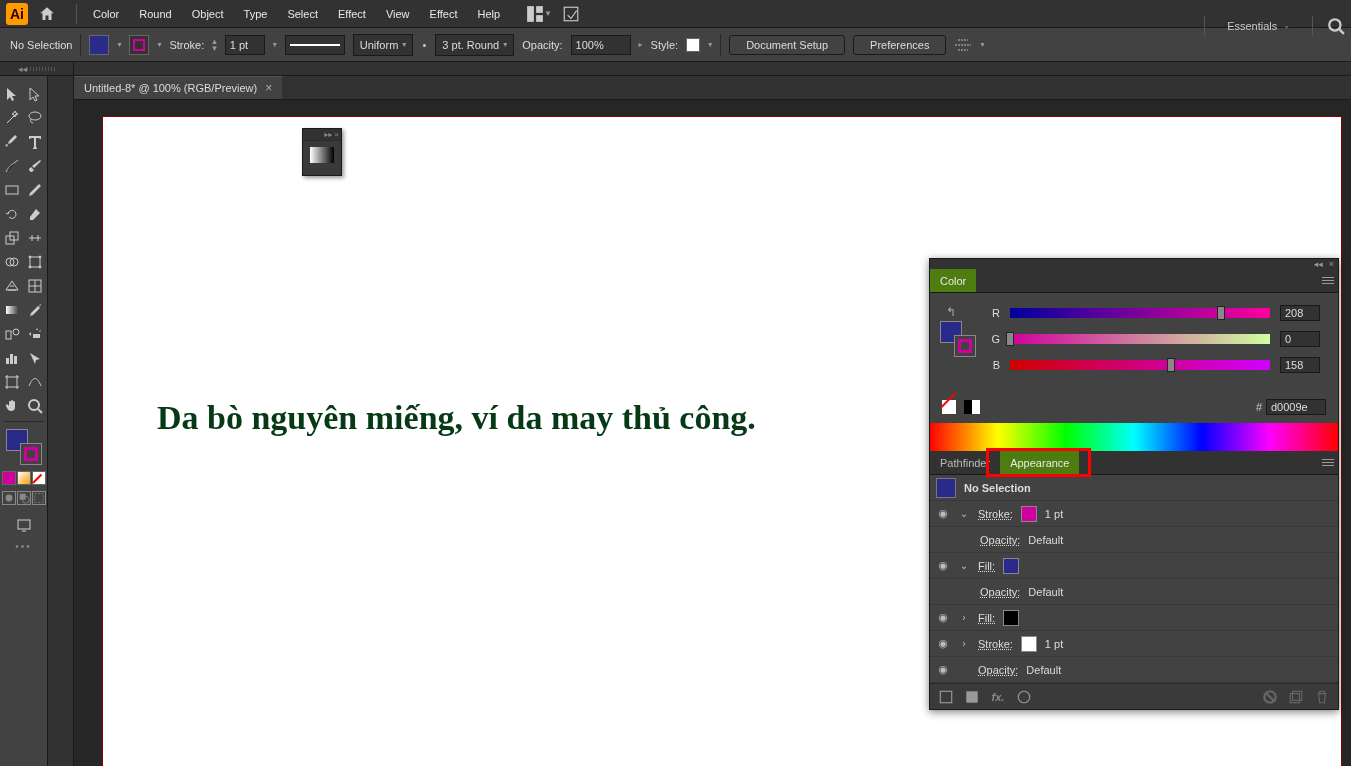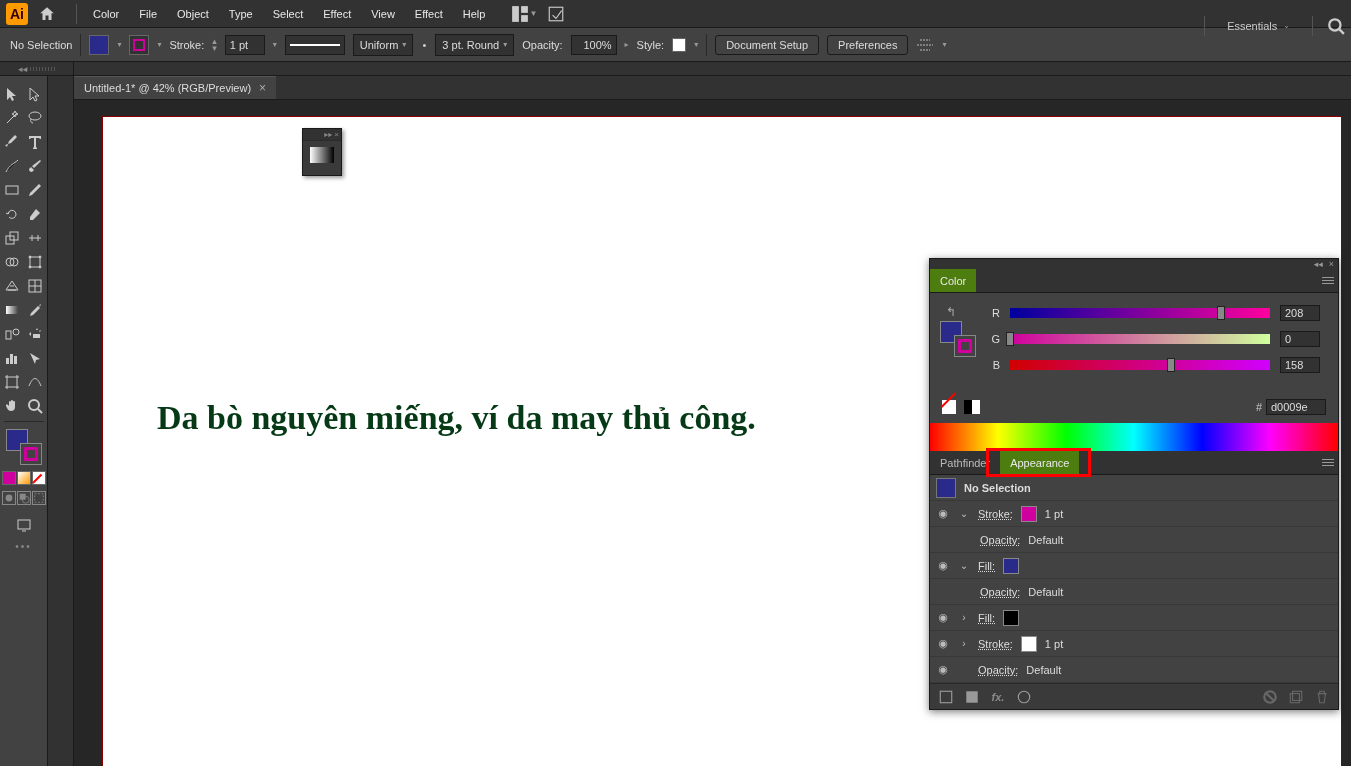--- a/index.html
+++ b/index.html
@@ -20,21 +20,21 @@
 .ctrl-label { color: #ddd; font-size: 11px; }
 .ctrl-swatch { width: 20px; height: 20px; border: 1px solid #666; display: flex; align-items: center; justify-content: center; cursor: pointer; }
 .ctrl-swatch.fill { background: #2a2a8a; }
 .ctrl-swatch.stroke { background: #323232; position: relative; }
 .ctrl-swatch.stroke::after { content: ''; position: absolute; inset: 3px; border: 2px solid #d0009e; }
 .ctrl-input { background: #323232; border: 1px solid #1a1a1a; color: #ddd; padding: 2px 4px; width: 40px; height: 20px; font-size: 11px; }
 .ctrl-dropdown { background: #323232; border: 1px solid #1a1a1a; color: #ddd; padding: 2px 6px; height: 22px; display: flex; align-items: center; gap: 4px; cursor: pointer; }
 .ctrl-chevron { font-size: 8px; color: #999; }
 .stroke-preview { width: 60px; height: 20px; background: #323232; border: 1px solid #1a1a1a; display: flex; align-items: center; justify-content: center; }
 .stroke-line { width: 50px; height: 2px; background: #fff; }
-.ctrl-btn { background: #424242; border: 1px solid #1a1a1a; color: #ddd; padding: 3px 10px; cursor: pointer; font-size: 11px; border-radius: 3px; }
+.ctrl-btn { background: #424242; border: 1px solid #1a1a1a; color: #ddd; padding: 3px 16px; cursor: pointer; font-size: 11px; border-radius: 3px; }
 .ctrl-sep { width: 1px; height: 22px; background: #2a2a2a; }
 .tiny-swatch { width: 14px; height: 14px; border: 1px solid #666; background: #fff; }
 
 
 .dockbar { height: 14px; background: #323232; border-bottom: 1px solid #1a1a1a; display: flex; }
 .dockbar-left { width: 74px; display: flex; justify-content: center; align-items: center; border-right: 1px solid #1a1a1a; }
 .dock-grip { width: 30px; height: 4px; background: repeating-linear-gradient(90deg, #555 0 1px, transparent 1px 3px); }
 .dockbar-tab { flex: 1; }
 .dock-arrows { font-size: 9px; color: #888; padding-left: 2px; }
 
@@ -132,21 +132,21 @@
 
 <div class="menubar">
   <div class="ai-logo">Ai</div>
   <div class="home-icon">
     <svg viewBox="0 0 24 24" fill="#ccc">
         <path d="M12 3l9 8h-3v9h-4v-6h-4v6H6v-9H3z"></path>
       </svg>
   </div>
   <div class="menubar-sep"></div>
   <div class="menu-item">Color</div>
-  <div class="menu-item">File</div>
+  <div class="menu-item">Round</div>
   <div class="menu-item">Object</div>
   <div class="menu-item">Type</div>
   <div class="menu-item">Select</div>
   <div class="menu-item">Effect</div>
   <div class="menu-item">View</div>
   <div class="menu-item">Effect</div>
   <div class="menu-item">Help</div>
   <div style="width:16px"></div>
   <div class="menubar-icon">
     <svg viewBox="0 0 16 16" fill="#ccc">
@@ -196,21 +196,21 @@
   <div class="ctrl-dropdown">
     <span>Uniform</span>
       <span class="ctrl-chevron">▾</span>
   </div>
   <div style="width:6px;height:20px;display:flex;align-items:center;justify-content:center;">•</div>
   <div class="ctrl-dropdown">
     <span>3 pt. Round</span>
       <span class="ctrl-chevron">▾</span>
   </div>
   <span class="ctrl-label">Opacity:</span>
-  <input class="ctrl-input" style="width: 46px; text-align: right;" value="100%">
+  <input class="ctrl-input" style="width: 60px;" value="100%">
   <span class="ctrl-chevron">▸</span>
   <span class="ctrl-label">Style:</span>
   <div class="tiny-swatch"></div>
   <span class="ctrl-chevron">▾</span>
   <div class="ctrl-sep"></div>
   <button class="ctrl-btn">Document Setup</button>
   <button class="ctrl-btn">Preferences</button>
   <div style="width:18px;height:18px">
     <svg viewBox="0 0 18 18" stroke="#bbb" fill="none">
         <path d="M1 9h16M4 4h10M4 14h10" stroke-dasharray="2 1"></path>
@@ -448,21 +448,21 @@
         </svg>
       </div>
     <div class="tool-dots">•••</div>
   </div>
 
   <div class="tab-area"></div>
 
   <div class="doc-region">
     <div class="tabstrip">
       <div class="doc-tab">
-        <span>Untitled-1* @ 42% (RGB/Preview)</span>
+        <span>Untitled-8* @ 100% (RGB/Preview)</span>
         <span class="tab-close">×</span>
       </div>
     </div>
     <div class="canvas-wrap">
       <div class="artboard">
         <div class="art-text1">Da bò nguyên miếng, ví da may thủ công.</div>
       </div>
       <div class="float-panel">
         <div class="float-panel-top">
           <span>▸▸</span>

